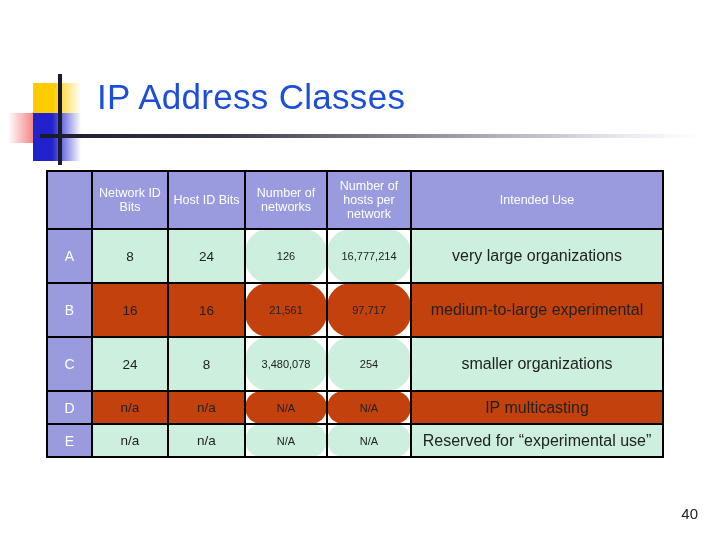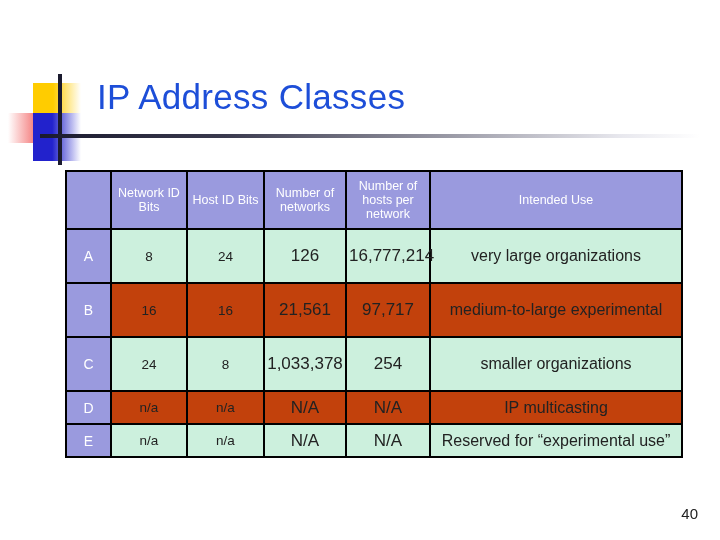--- a/index.html
+++ b/index.html
@@ -80,21 +80,20 @@
   .table-wrap {
     position: absolute;
     left: 46px;
     top: 170px;
     width: 616px;
   }
   table.ipclasses {
     border-collapse: collapse;
     width: 616px;
     table-layout: fixed;
-    margin-left: 19px;
   }
   table.ipclasses td,
   table.ipclasses th {
     border: 2px solid #000000;
     text-align: center;
     vertical-align: middle;
     padding: 0 2px;
     font-weight: normal;
   }
   
@@ -119,21 +118,21 @@
     color: #ffffff;
     font-size: 14px;
   }
   tbody tr.tall td { height: 52px; }
   tbody tr.short td { height: 31px; }
 
   tbody tr.shade-dark td.data { background: #ccf0dd; }
   tbody tr.shade-light td.data { background: #c2410c; }
 
   td.data { color: #222222; }
-  td.num-sm { font-size: 17px; }
+  td.num-sm { font-size: 11px; border-radius: 24px; }
   td.num-md { font-size: 13.5px; }
   td.use    { font-size: 16px; }
 
   
   .pagenum {
     position: absolute;
     right: 22px;
     bottom: 18px;
     font-size: 15px;
     color: #222222;
@@ -186,21 +185,21 @@
         <td class="data num-md">16</td>
         <td class="data num-md">16</td>
         <td class="data num-sm">21,561</td>
         <td class="data num-sm">97,717</td>
         <td class="data use">medium-to-large experimental</td>
       </tr>
       <tr class="tall shade-dark">
         <td class="classcell">C</td>
         <td class="data num-md">24</td>
         <td class="data num-md">8</td>
-        <td class="data num-sm">1,033,378</td>
+        <td class="data num-sm">3,480,078</td>
         <td class="data num-sm">254</td>
         <td class="data use">smaller organizations</td>
       </tr>
       <tr class="short shade-light">
         <td class="classcell">D</td>
         <td class="data num-md">n/a</td>
         <td class="data num-md">n/a</td>
         <td class="data num-sm">N/A</td>
         <td class="data num-sm">N/A</td>
         <td class="data use">IP multicasting</td>

